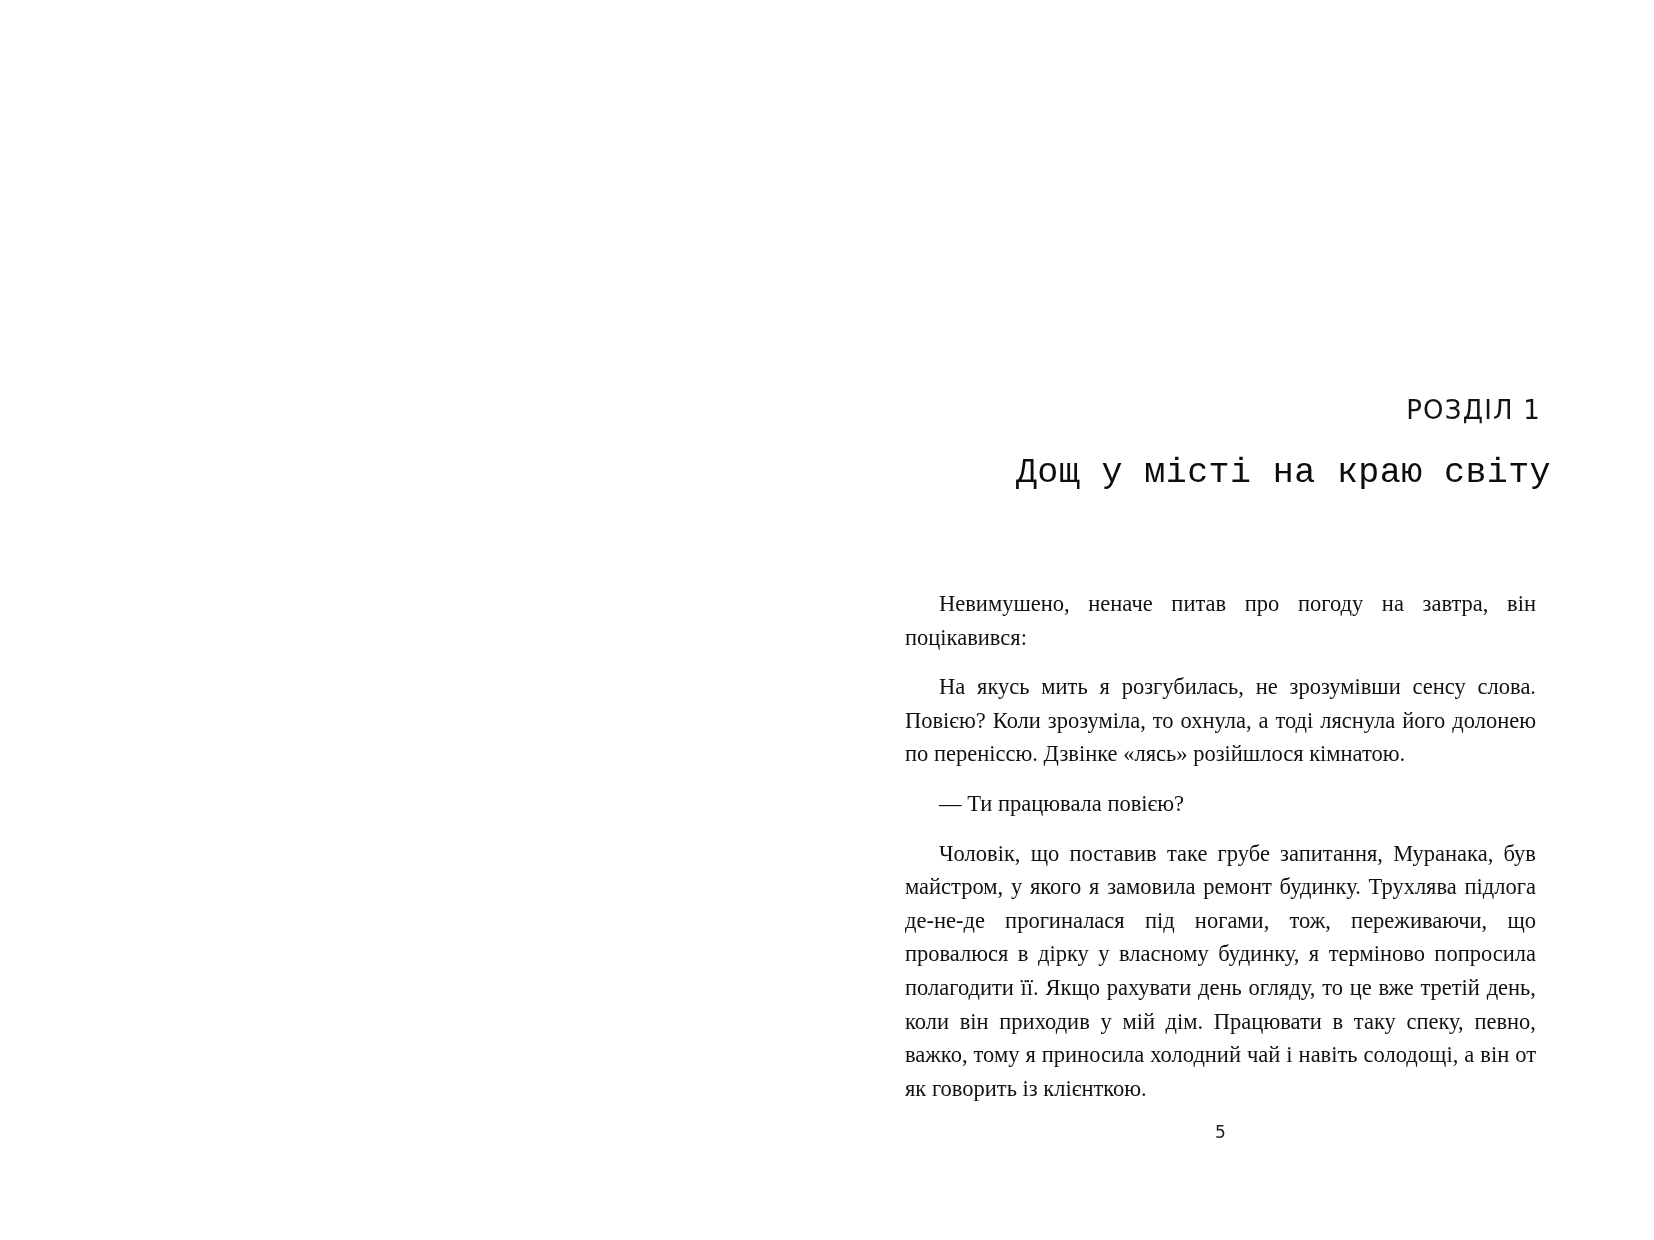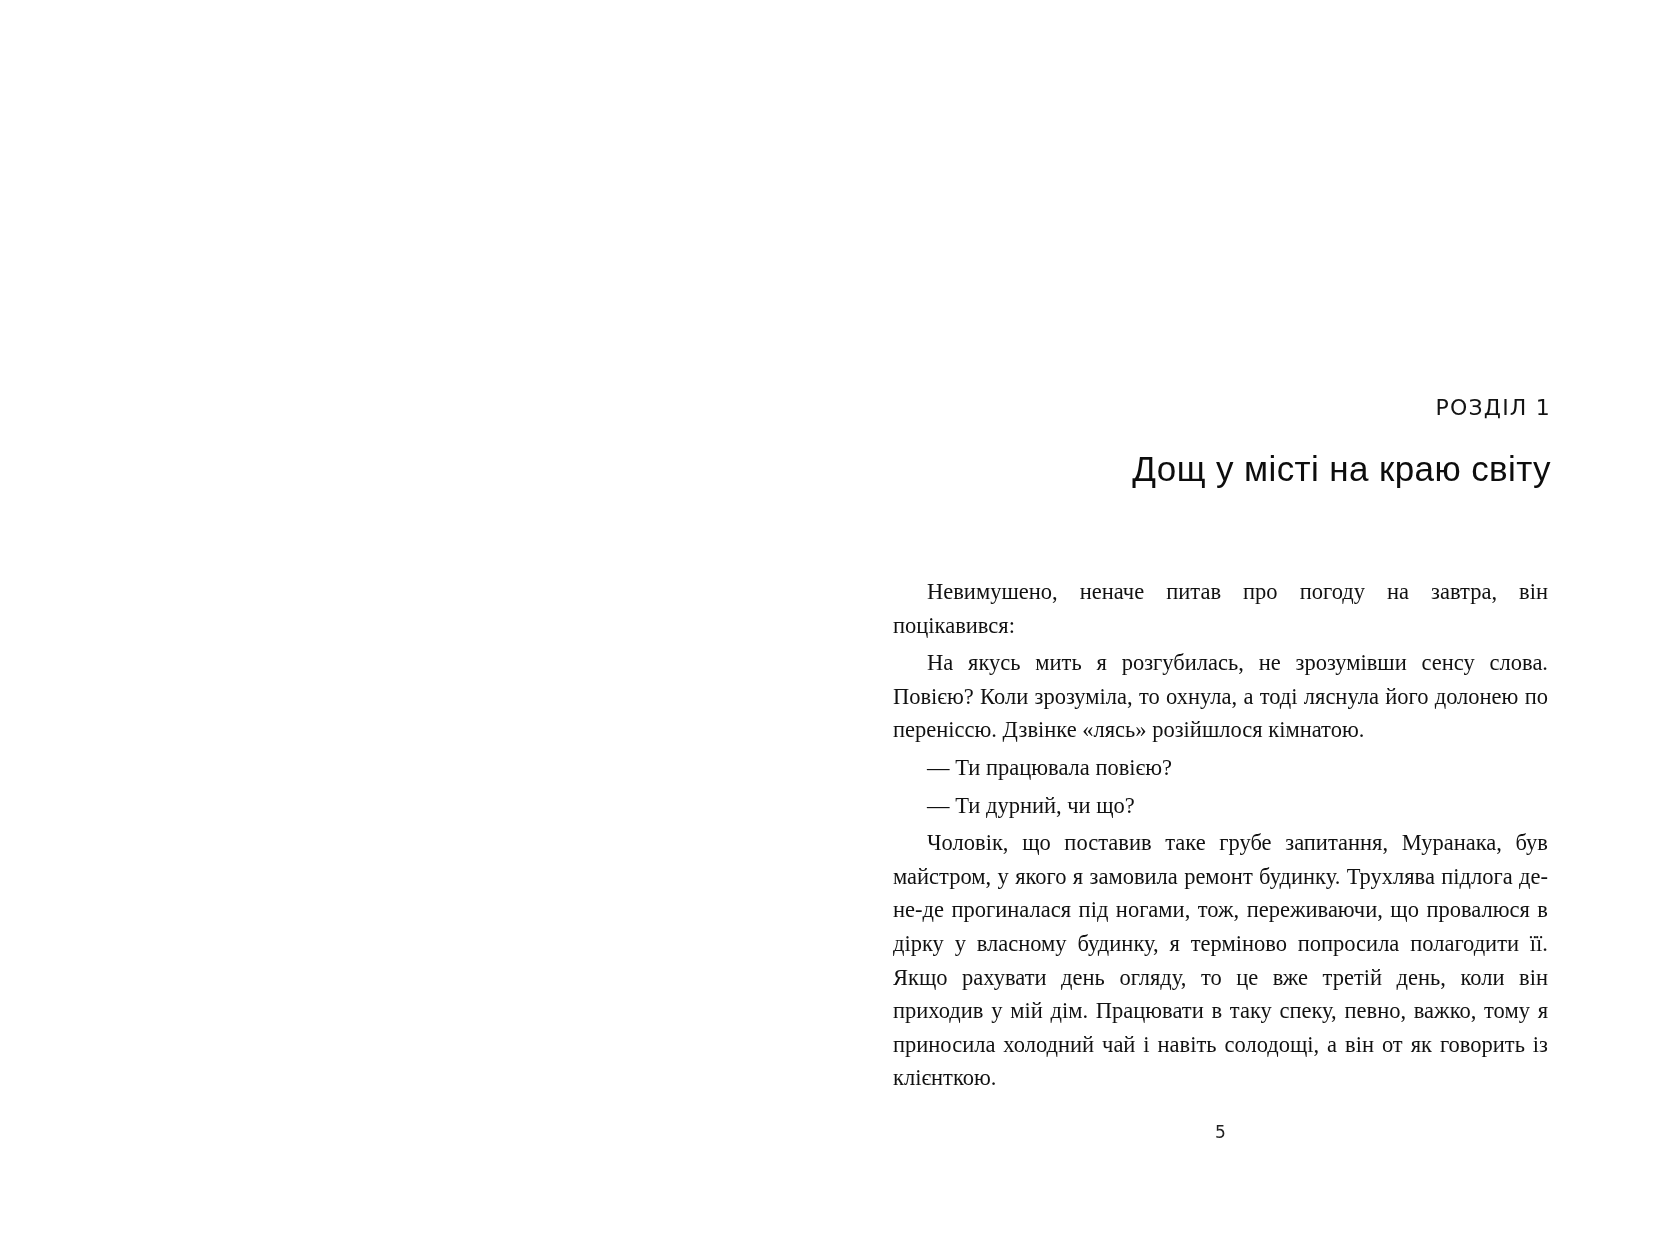--- a/index.html
+++ b/index.html
@@ -38,44 +38,44 @@
   }
   .chapter-block {
     position: absolute;
     left: 114px;
     top: 395px;
     width: 610px;
     text-align: right;
   }
   .chapter-label {
     font-family: "DejaVu Sans", sans-serif;
-    font-size: 22px;
+    font-size: 26px;
     letter-spacing: 1.2px;
     color: #141414;
     line-height: 1.2;
-    margin: 0 0 26px 0;
+    margin: 0 10px 26px 0;
     font-weight: 400;
   }
   .chapter-title {
-    font-family: Liberation Sans, sans-serif;
+    font-family: Liberation Mono, monospace;
     font-size: 35px;
     font-weight: 400;
     letter-spacing: 0.4px;
     color: #0d0d0d;
     line-height: 1.25;
     margin: 0;
   }
   .body-block {
     position: absolute;
     left: 62px;
     top: 571px;
     width: 663px;
   }
   .para {
-    margin: 4px;
+    margin: 16px;
     font-family: "Liberation Serif", serif;
     font-size: 22.5px;
     line-height: 33.6px;
     text-align: justify;
     text-indent: 34px;
     color: #111111;
     hyphens: manual;
   }
   .para.dialogue {
     text-indent: 34px;
@@ -102,20 +102,19 @@
 
     <div class="chapter-block">
       <div class="chapter-label">РОЗДІЛ 1</div>
       <h1 class="chapter-title">Дощ у місті на краю світу</h1>
     </div>
 
     <div class="body-block">
       <p class="para">Невимушено, неначе питав про погоду на завтра, він поцікавився:</p>
       <p class="para">На якусь мить я розгубилась, не зрозумівши сенсу сло­ва. Повією? Коли зрозуміла, то охнула, а тоді ляснула його долонею по переніссю. Дзвінке «лясь» розійшлося кімна­тою.</p>
       <p class="para dialogue">— Ти працювала повією?</p>
-      <p class="para dialogue">— Ти дурний, чи що?</p>
       <p class="para">Чоловік, що поставив таке грубе запитання, Муранака, був майстром, у якого я замовила ремонт будинку. Трух­лява підлога де-не-де прогиналася під ногами, тож, пе­реживаючи, що провалюся в дірку у власному будинку, я терміново попросила полагодити її. Якщо рахувати день огляду, то це вже третій день, коли він приходив у мій дім. Працювати в таку спеку, певно, важко, тому я приноси­ла холодний чай і навіть солодощі, а він от як говорить із клієнткою.</p>
     </div>
 
     <div class="folio">5</div>
 
   </div>
 </div>
 
 </body></html>

